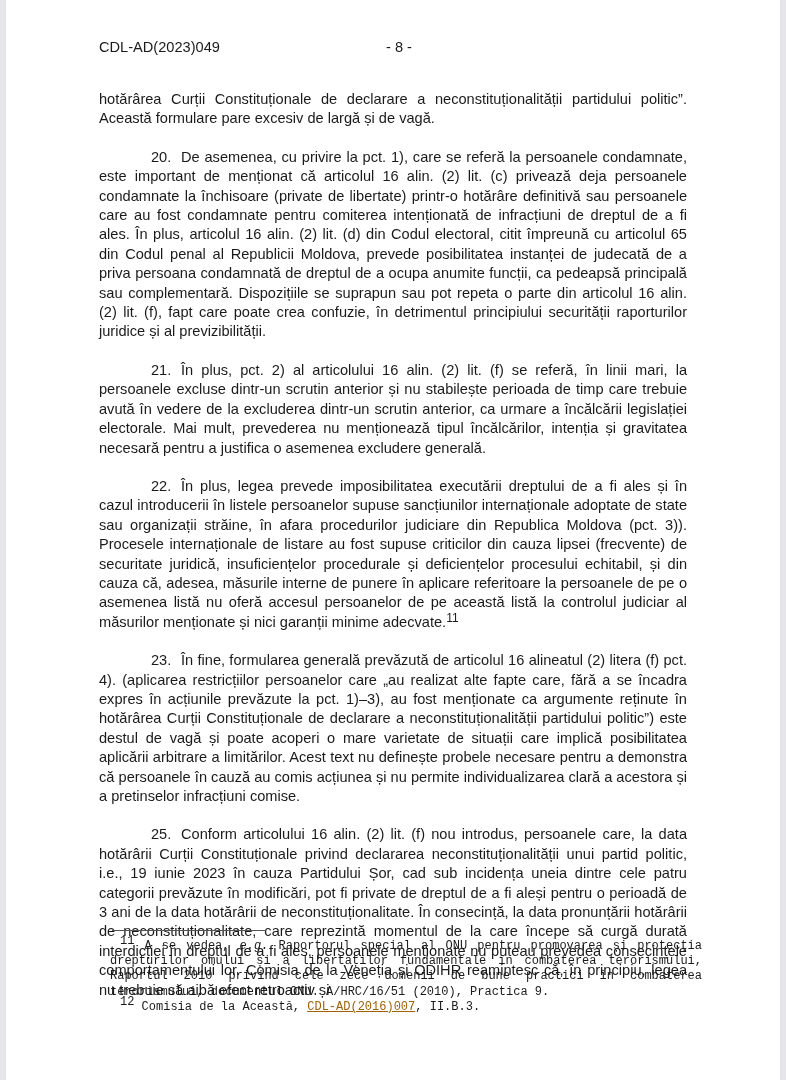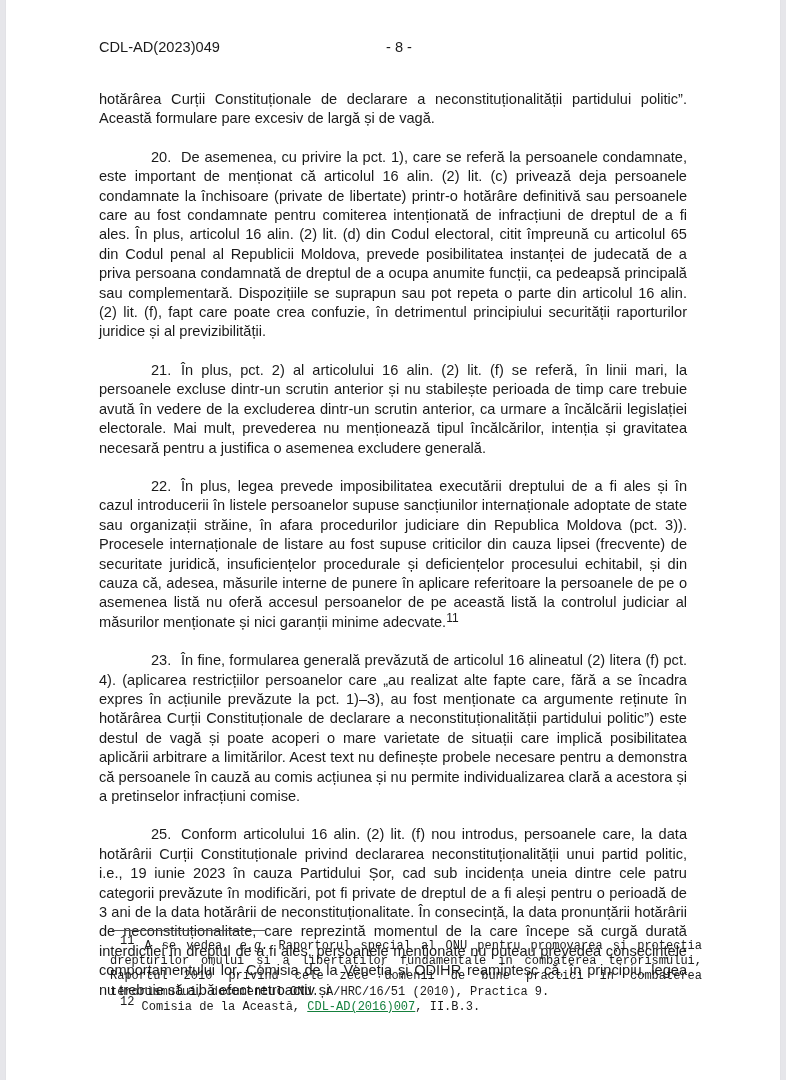--- a/index.html
+++ b/index.html
@@ -83,21 +83,21 @@
     }
     .fn {
       margin: 0;
       text-align: justify;
     }
     .fn .fn-indent {
       display: inline-block;
       width: 10px;
     }
     .fn a {
-      color: #15803d;
+      color: #a16207;
       text-decoration: underline;
     }
   </style>
 </head>
 <body>
 
 <div class="page">
   <div class="content">
     <div class="header">
       <span class="doc-ref">CDL-AD(2023)049</span>

